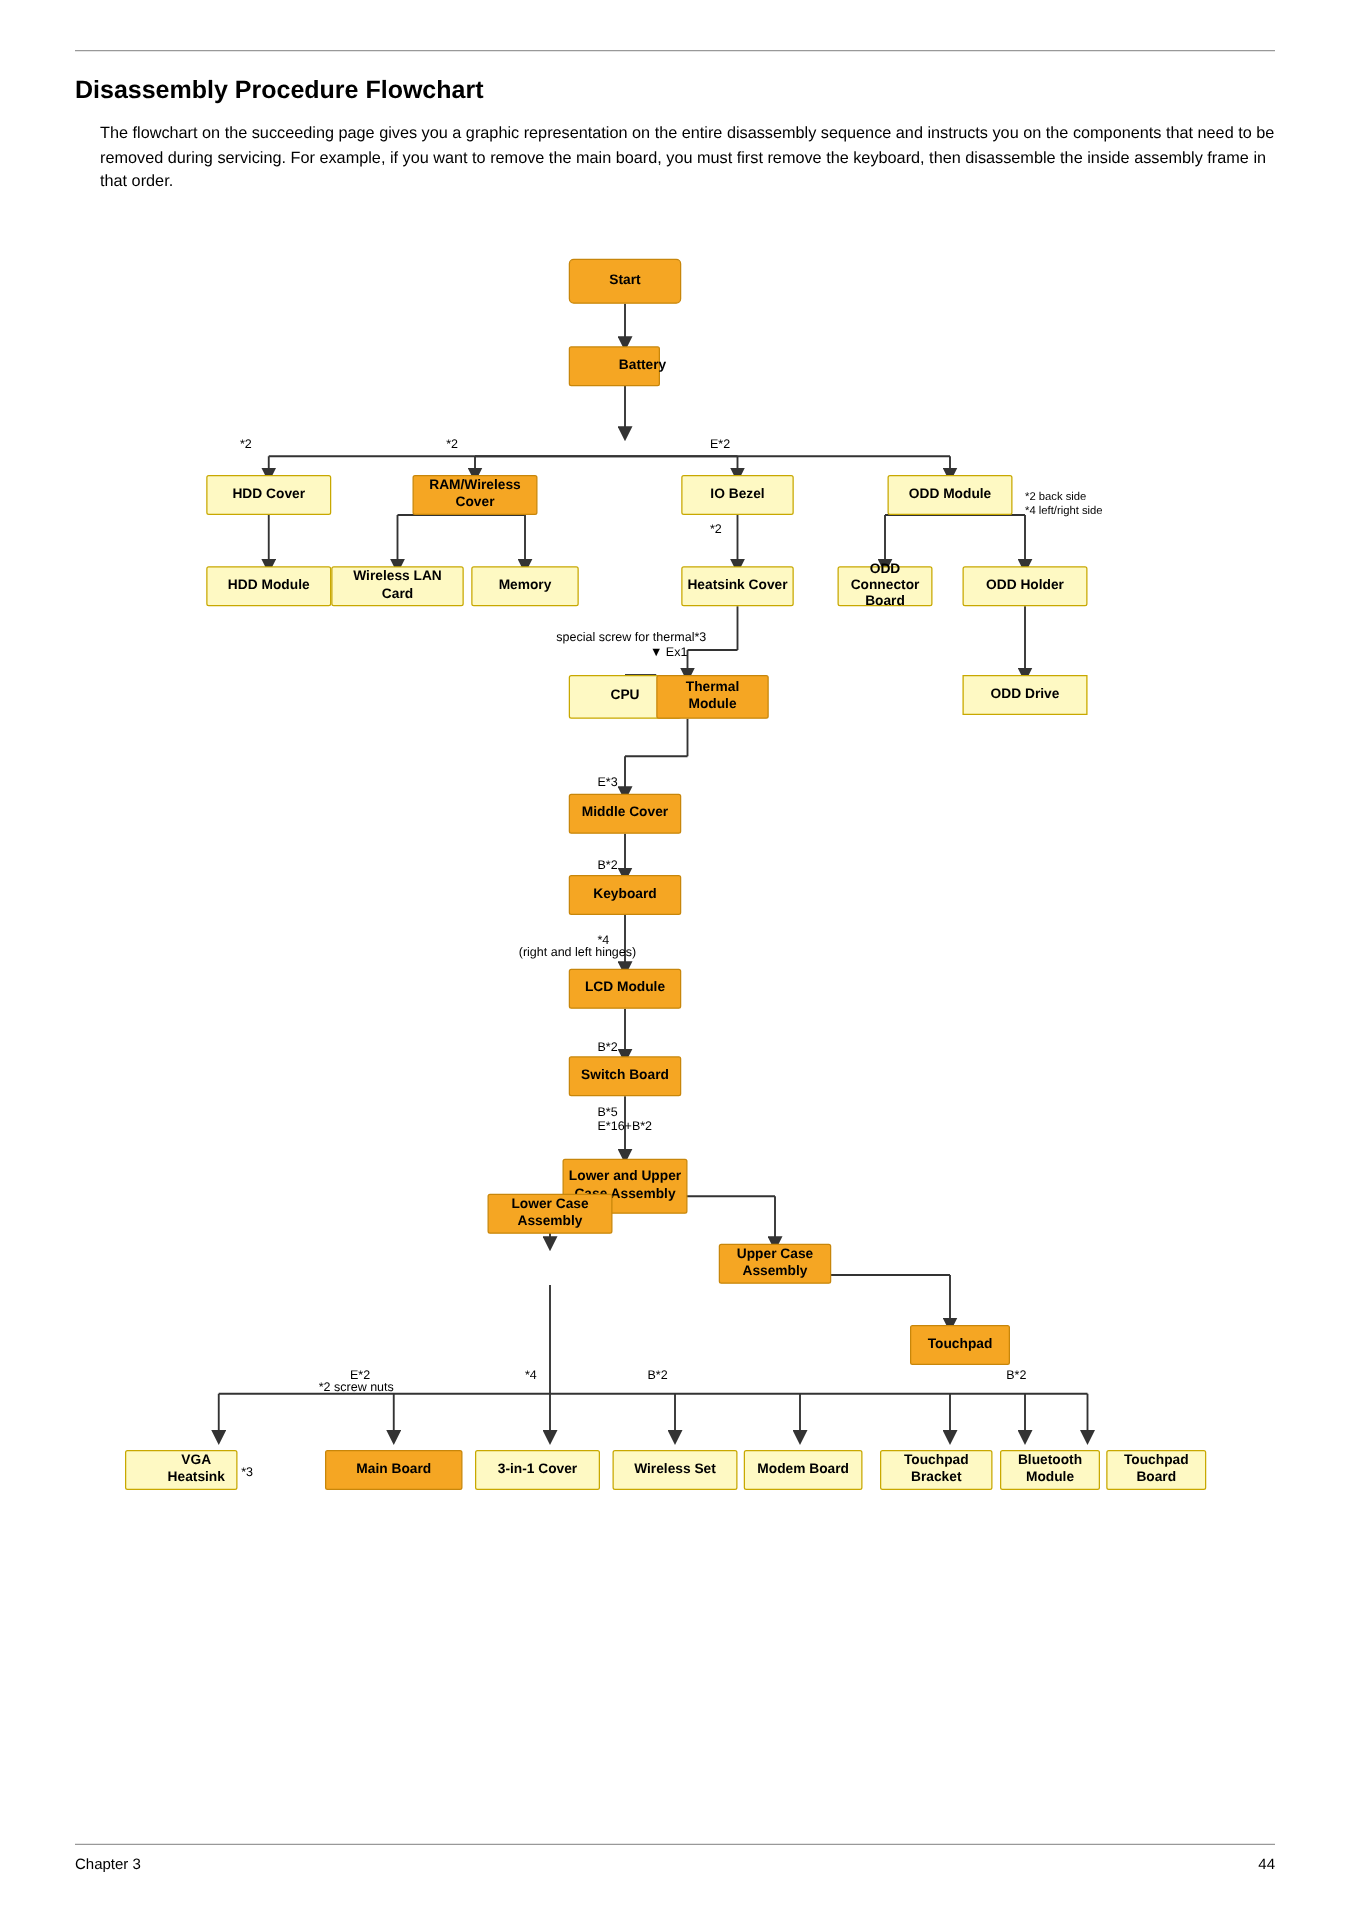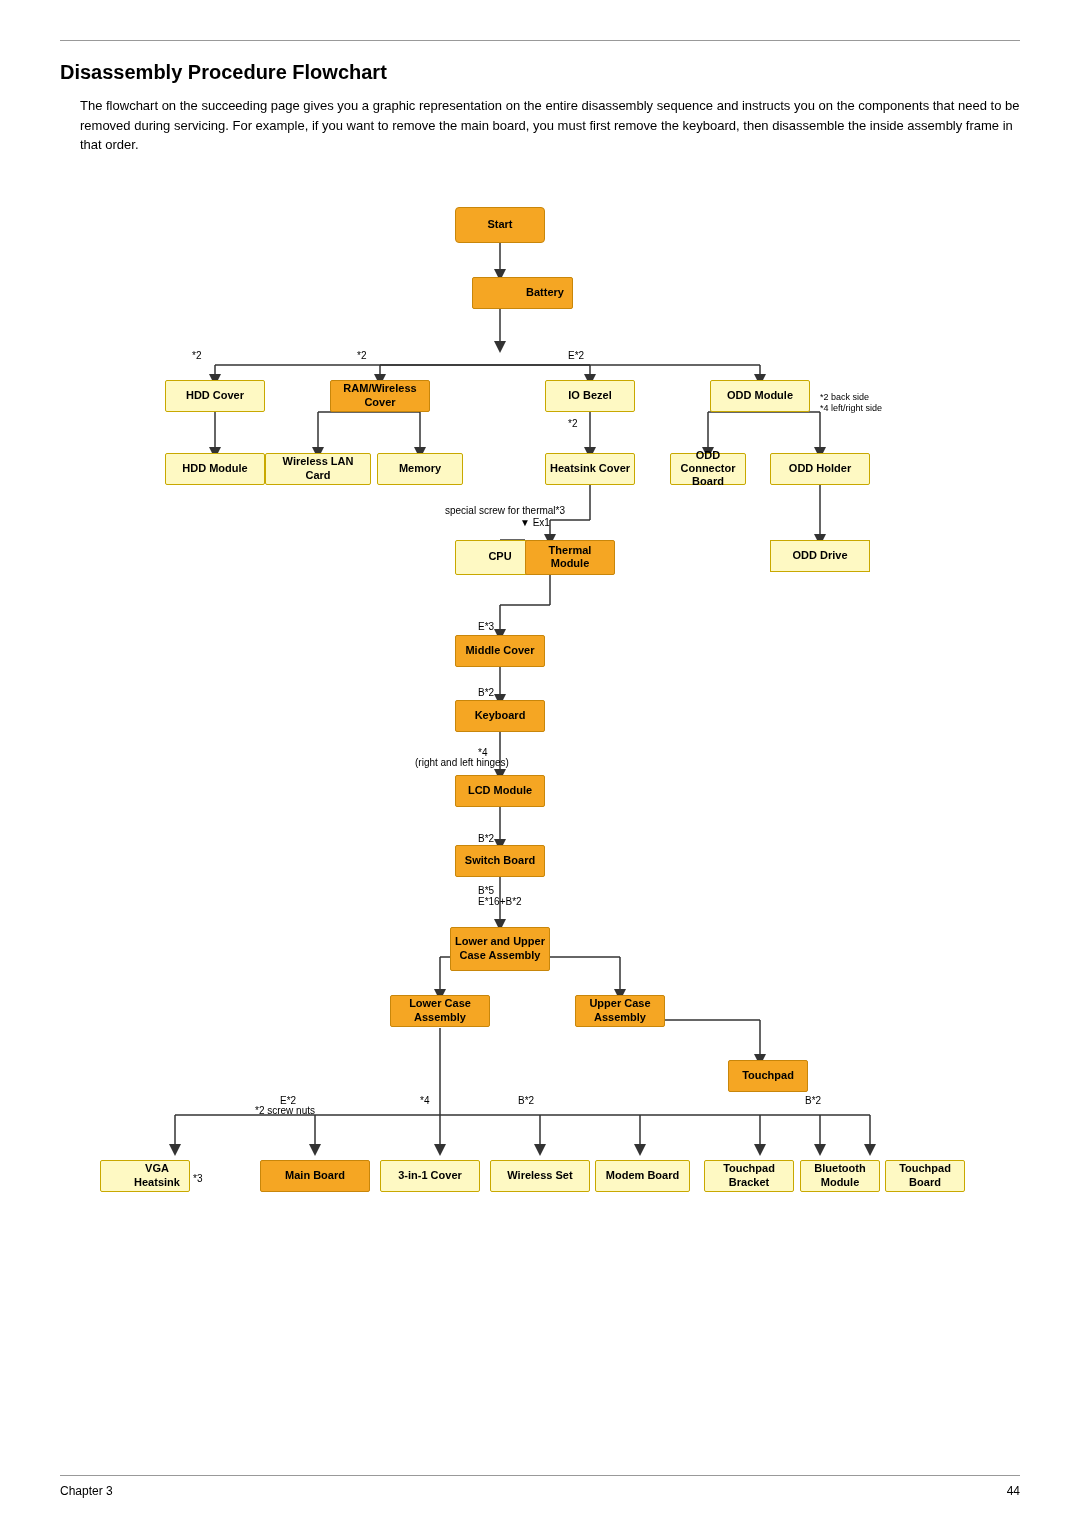--- a/index.html
+++ b/index.html
@@ -157,21 +157,21 @@
     <line x1="580" y1="930" x2="580" y2="965" stroke="#333" stroke-width="1.5" marker-end="url(#arrow)"></line>
     <line x1="700" y1="930" x2="700" y2="965" stroke="#333" stroke-width="1.5" marker-end="url(#arrow)"></line>
     <line x1="760" y1="930" x2="760" y2="965" stroke="#333" stroke-width="1.5" marker-end="url(#arrow)"></line>
     <line x1="810" y1="930" x2="810" y2="965" stroke="#333" stroke-width="1.5" marker-end="url(#arrow)"></line>
 
     <line x1="115" y1="990" x2="80" y2="990" stroke="#333" stroke-width="1.5" marker-end="url(#arrow)"></line>
   </svg>
 
   <div class="box orange" style="left:395px; top:22px; width:90px; height:36px; border-radius:4px;">Start</div>
 
-  <div class="box orange" style="left:412px; top:92px; width:101px; height:32px; border-radius:2px;padding-left:48px;">Battery</div>
+  <div class="box orange" style="left:395px; top:92px; width:73px; height:32px; border-radius:2px;padding-left:48px;">Battery</div>
 
   <div class="label-small" style="left:132px; top:165px;">*2</div>
   <div class="label-small" style="left:297px; top:165px;">*2</div>
   <div class="label-small" style="left:508px; top:165px;">E*2</div>
 
   <div class="box yellow" style="left:105px; top:195px; width:100px; height:32px; border-radius:2px;">HDD Cover</div>
 
   <div class="box orange" style="left:270px; top:195px; width:100px; height:32px; border-radius:2px;">RAM/Wireless Cover</div>
 
   <div class="box yellow" style="left:485px; top:195px; width:90px; height:32px; border-radius:2px;">IO Bezel</div>
@@ -219,21 +219,21 @@
 
   <div class="label-small" style="left:418px; top:648px;">B*2</div>
 
   <div class="box orange" style="left:395px; top:660px; width:90px; height:32px; border-radius:2px;">Switch Board</div>
 
   <div class="label-small" style="left:418px; top:700px; white-space:pre-line; font-weight:normal;">B*5
 E*16+B*2</div>
 
   <div class="box orange" style="left:390px; top:742px; width:100px; height:44px; border-radius:2px;">Lower and Upper Case Assembly</div>
 
-  <div class="box orange" style="left:330px; top:810px; width:100px; height:32px; border-radius:2px;">Lower Case Assembly</div>
+  <div class="box orange" style="left:330px; top:770px; width:100px; height:32px; border-radius:2px;">Lower Case Assembly</div>
 
   <div class="box orange" style="left:515px; top:810px; width:90px; height:32px; border-radius:2px;">Upper Case Assembly</div>
 
   <div class="box orange" style="left:668px; top:875px; width:80px; height:32px; border-radius:2px;">Touchpad</div>
 
   <div class="label-small" style="left:220px; top:910px;">E*2</div>
   <div class="label-small" style="left:195px; top:920px; font-weight:normal;">*2 screw nuts</div>
   <div class="label-small" style="left:360px; top:910px;">*4</div>
   <div class="label-small" style="left:458px; top:910px;">B*2</div>
   <div class="label-small" style="left:745px; top:910px;">B*2</div>

